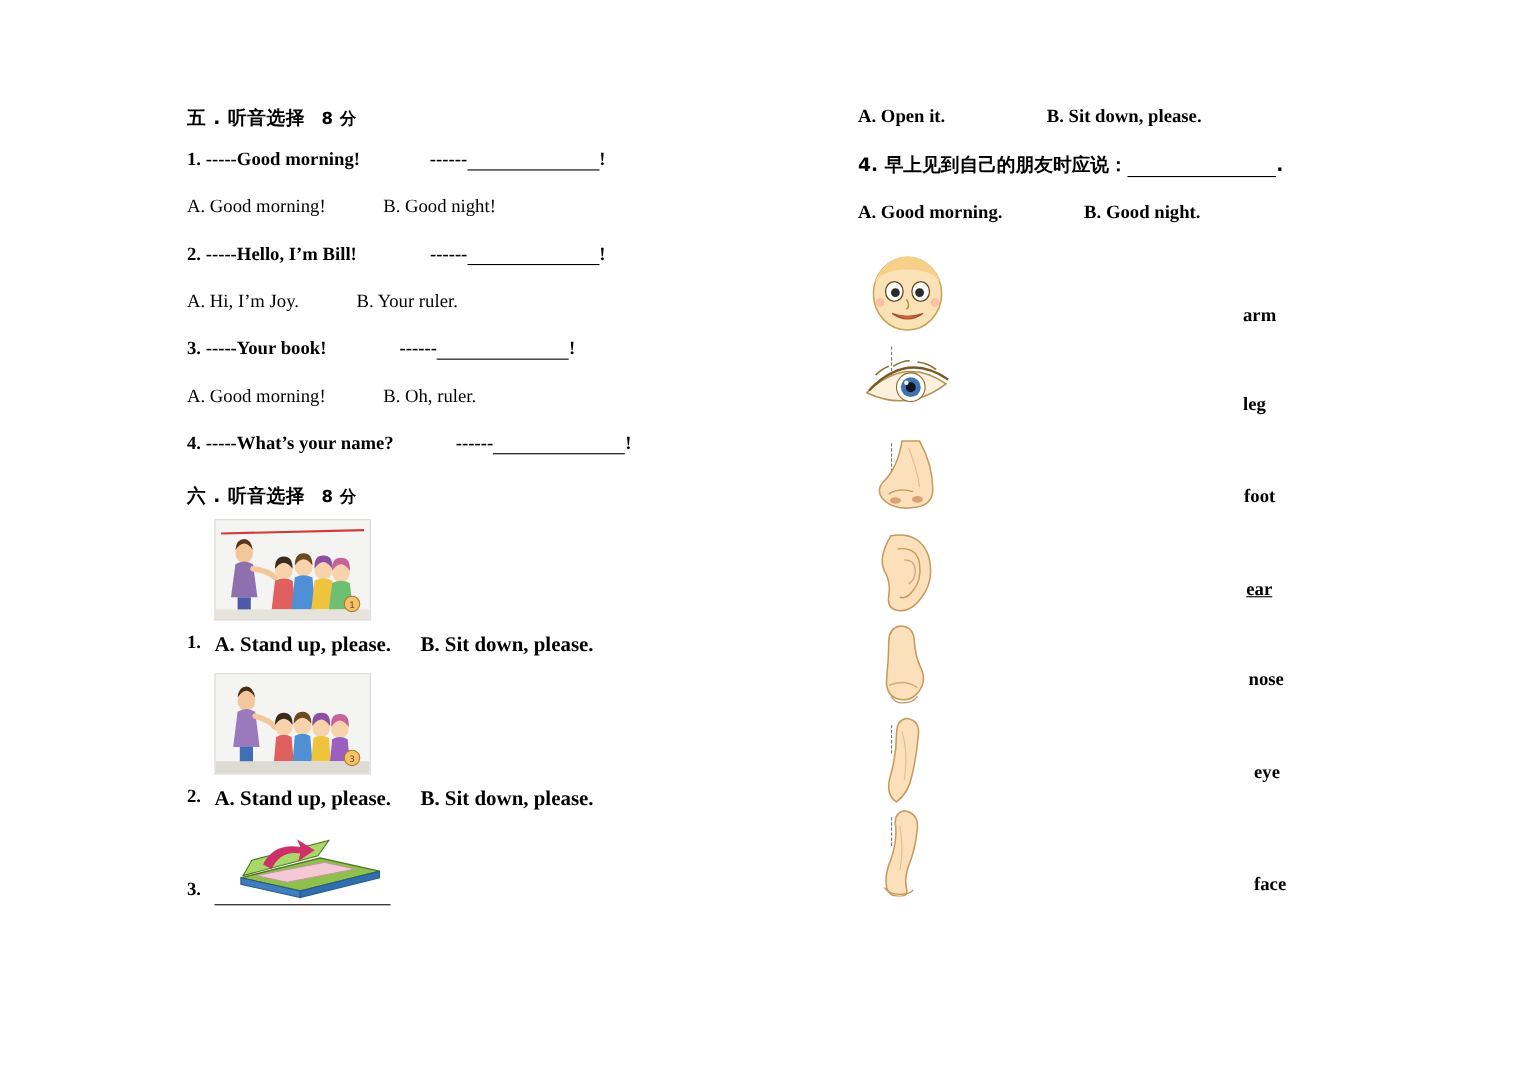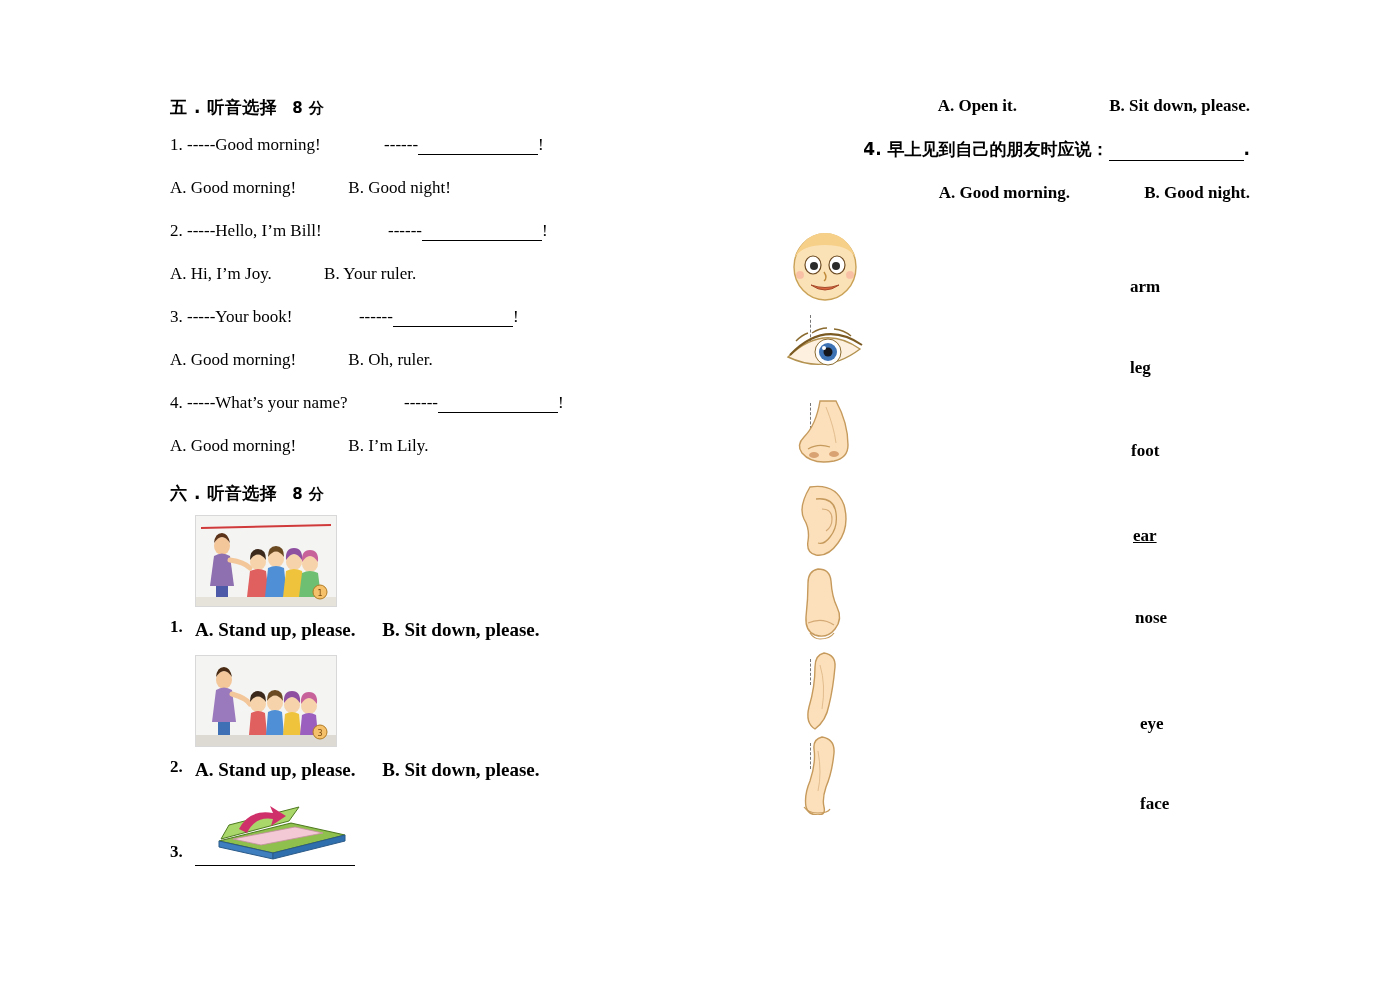--- a/index.html
+++ b/index.html
@@ -26,41 +26,41 @@
     position: absolute;
     left: 170px;
     top: 96px;
     width: 520px;
   }
   .col-right {
     position: absolute;
     left: 780px;
     top: 96px;
     width: 470px;
-    text-align: right;
   }
   .sec-head {
     font-weight: bold;
     font-size: 17.5px;
     margin: 0 0 16px 0;
     letter-spacing: 0.5px;
   }
   .sec-head .cn {
     font-family: "DejaVu Sans", sans-serif;
     font-size: 17px;
   }
   .sec-head .pts {
     font-family: "DejaVu Sans", sans-serif;
     font-size: 15px;
     margin-left: 10px;
   }
   .q-line {
     font-size: 17px;
     margin: 0 0 23px 0;
     white-space: nowrap;
+    font-weight: bold;
   }
   .q-line .blank {
     display: inline-block;
     border-bottom: 1px solid #000;
     width: 120px;
     vertical-align: bottom;
     height: 16px;
   }
   .opt-line {
     font-size: 17px;
@@ -196,24 +196,20 @@
     </div>
     <div class="opt-line">
       <span>A. Good morning!</span>
       <span class="optB">B. Oh, ruler.</span>
     </div>
 
     <div class="q-line">
       <span>4. -----What’s your name?</span>
       <span style="display:inline-block;width:48px"></span>
       <span>------</span><span class="blank"></span><span>!</span>
-    </div>
-    <div class="opt-line">
-      <span>A. Good morning!</span>
-      <span class="optB">B. I’m Lily.</span>
     </div>
 
     <div class="sec-head" style="margin-top:26px;margin-bottom:6px">
       <span class="cn">六 . 听音选择</span>
       <span class="pts">8 分</span>
     </div>
 
     <div class="pic-q">
       <span class="pic-num">1.</span>
       <div class="pic-box">
@@ -413,19 +409,19 @@
           <path d="M24 72 q4 6 14 6 q10 0 12 -4" stroke="#c69a5c" stroke-width="1.2" fill="none"></path>
           <path d="M38 16 q4 22 0 40" stroke="#e3bd8e" stroke-width="1" fill="none"></path>
         </svg>
       </div>
 
       <div class="word" style="left:350px; top:52px;">arm</div>
       <div class="word" style="left:350px; top:133px;">leg</div>
       <div class="word" style="left:351px; top:216px;">foot</div>
       <div class="word" style="left:353px; top:301px;text-decoration:underline;">ear</div>
       <div class="word" style="left:355px; top:383px;">nose</div>
-      <div class="word" style="left:360px; top:489px;">eye</div>
+      <div class="word" style="left:360px; top:467px;">eye</div>
       <div class="word" style="left:360px; top:569px;">face</div>
 
     </div>
   </div>
 
 </div>
 
 </body></html>

